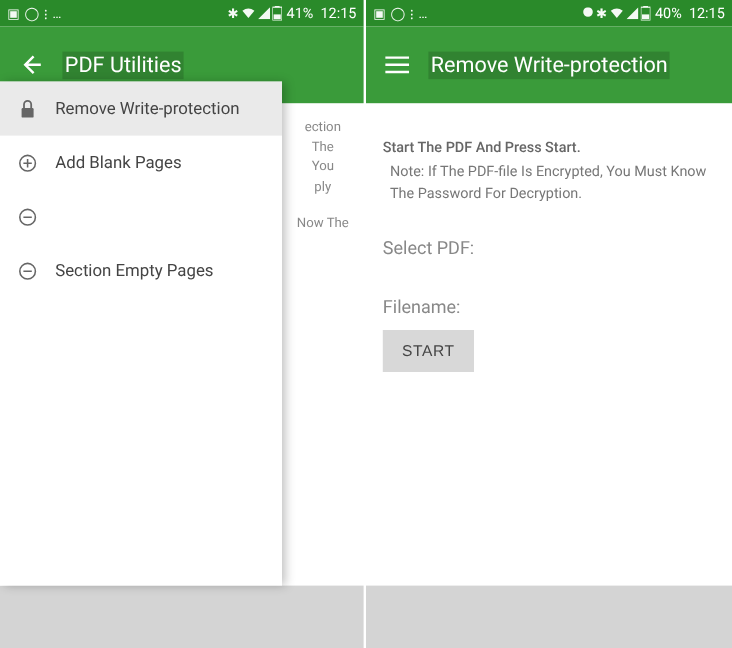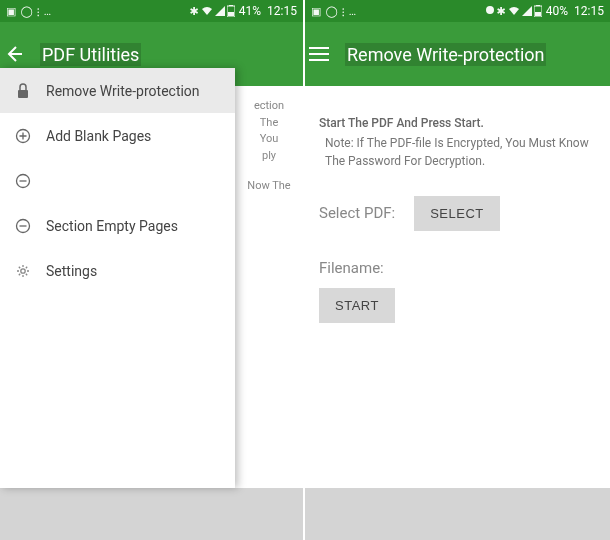--- a/index.html
+++ b/index.html
@@ -36,21 +36,21 @@
     .status-icon { font-size: 11px; opacity: 0.95; }
     .battery-text { font-size: 12px; margin-left: 2px; }
     .time-text { font-size: 12px; margin-left: 4px; }
     
     .app-bar {
       height: 64px;
       background: #3a9b3a;
       color: #fff;
       display: flex;
       align-items: center;
-      padding: 0 4px;
+      padding: 0 16px;
       gap: 16px;
     }
     .app-bar-title {
       font-size: 18px;
       font-weight: 400;
       background: rgba(0,0,0,0.15);
       padding: 1px 2px;
     }
     
     .drawer {
@@ -222,29 +222,20 @@
     </div>
     <div class="drawer-item">
       <span class="drawer-icon">
         <svg width="16" height="16" viewBox="0 0 16 16">
             <circle cx="8" cy="8" r="6.5" stroke="#666" stroke-width="1.3" fill="none"></circle>
             <path d="M4.5 8 H11.5" stroke="#666" stroke-width="1.3"></path>
           </svg>
       </span>
       <span>Section Empty Pages</span>
     </div>
-    <div class="drawer-item">
-      <span class="drawer-icon">
-        <svg width="16" height="16" viewBox="0 0 16 16">
-            <circle cx="8" cy="8" r="2.2" fill="none" stroke="#888" stroke-width="1.3"></circle>
-            <path d="M8 2 V4 M8 12 V14 M2 8 H4 M12 8 H14 M3.8 3.8 L5.2 5.2 M10.8 10.8 L12.2 12.2 M3.8 12.2 L5.2 10.8 M10.8 5.2 L12.2 3.8" stroke="#888" stroke-width="1.3"></path>
-          </svg>
-      </span>
-      <span>Settings</span>
-    </div>
   </div>
 
   <div class="bottom-bar"></div>
 </div>
 
 <div class="screen screen-right">
   <div class="status-bar">
     <div class="status-left">
       <span class="status-icon">▣</span>
       <span class="status-icon">◯</span>
@@ -288,21 +279,20 @@
     </span>
     <span class="app-bar-title">Remove Write-protection</span>
   </div>
 
   <div class="content-right">
     <div class="desc-text desc-bold">Start The PDF And Press Start.</div>
     <div class="desc-note">Note: If The PDF-file Is Encrypted, You Must Know The Password For Decryption.</div>
     
     <div class="field-row">
       <span class="field-label">Select PDF:</span>
-      <button class="btn">SELECT</button>
     </div>
     
     <div class="field-row">
       <span class="field-label">Filename:</span>
     </div>
     
     <button class="btn btn-start">START</button>
   </div>
 
   <div class="bottom-bar"></div>

